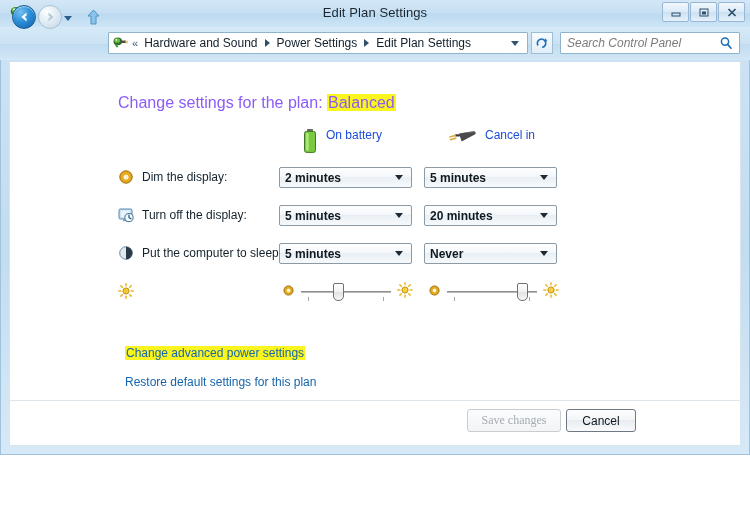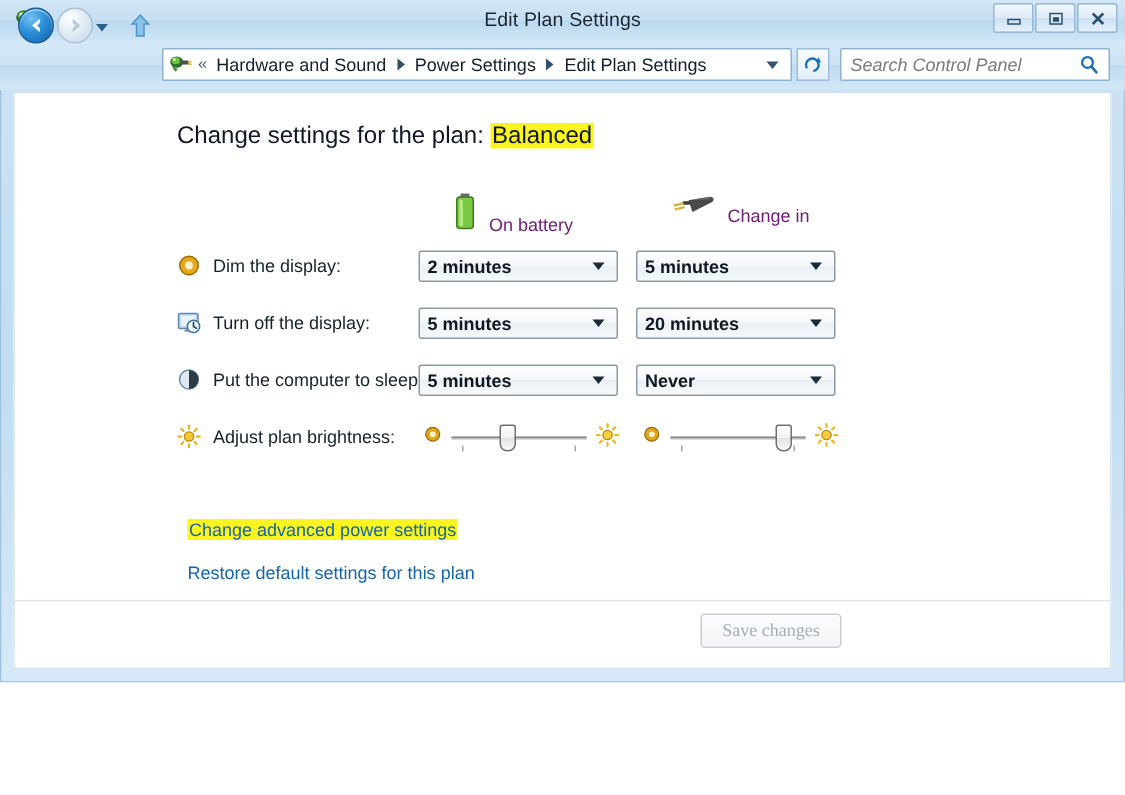--- a/index.html
+++ b/index.html
@@ -192,44 +192,44 @@
     left: 9px; top: 62px;
     width: 732px; height: 384px;
     background: #ffffff;
     border: 1px solid #d9e5ee;
     border-top: none;
     box-sizing: border-box;
     overflow: hidden;
   }
   .heading {
     position: absolute;
-    left: 108px; top: 20px;
+    left: 108px; top: 32px;
     font-size: 16px;
-    color: #0f172a;
+    color: #8b5cf6;
     white-space: nowrap;
   }
   .hl {
     background: #fbf51f;
     padding: 0 1px;
   }
   .subheading {
     position: absolute;
     left: 108px; top: 45px;
     font-size: 12px;
     color: #14222c;
     white-space: nowrap;
   }
 
   .col-head {
     position: absolute;
     top: 66px;
     display: flex;
-    align-items: flex-end;
-    font-size: 12px;
-    color: #701a75;
+    align-items: flex-start;
+    font-size: 12px;
+    color: #1d4ed8;
   }
   .col-head-battery { left: 292px; }
   .col-head-plug { left: 437px; }
   .col-head span.lbl { margin-left: 8px; white-space: nowrap; }
 
   .row {
     position: absolute;
     left: 0;
     width: 732px;
     height: 22px;
@@ -483,21 +483,21 @@
     <div class="col-head col-head-plug">
       <span>
         <svg width="30" height="20" viewBox="0 0 30 20">
           <path d="M12 5.5 L26 3.2 C28.4 2.9 29.6 5.2 27.8 6.6 L14.6 13.4 Z" fill="#4a4a4a"></path>
           <path d="M14.2 5.2 L25.6 3.4 C26.8 3.2 27.3 4.2 26.6 4.8 Z" fill="#7d7d7d" opacity=".6"></path>
           <rect x="8" y="6.2" width="5" height="2.3" rx=".8" fill="#3b3b3b"></rect>
           <path d="M2 8.4 L8.6 6.6 L8.9 8.2 L2.4 9.8 Z" fill="#d6ae3c"></path>
           <path d="M2.6 11 L9.2 9.3 L9.5 10.9 L3 12.4 Z" fill="#d6ae3c"></path>
         </svg>
       </span>
-      <span class="lbl">Change in</span>
+      <span class="lbl">Cancel in</span>
     </div>
 
     <div class="row" style="top:105px;">
       <span class="row-icon">
         <svg width="16" height="16" viewBox="0 0 16 16">
           <circle cx="8" cy="8" r="6.2" fill="#e8a81d" stroke="#9a6d08" stroke-width="1"></circle>
           <circle cx="8" cy="8" r="2.6" fill="#fbf0cf"></circle>
         </svg>
       </span>
       <span class="row-label">Dim the display:</span>
@@ -559,21 +559,20 @@
               <path d="M8 13.2 L8 15.2"></path>
             <path d="M.8 8 L2.8 8"></path>
               <path d="M13.2 8 L15.2 8"></path>
             <path d="M2.9 2.9 L4.3 4.3"></path>
               <path d="M11.7 11.7 L13.1 13.1"></path>
             <path d="M13.1 2.9 L11.7 4.3"></path>
               <path d="M4.3 11.7 L2.9 13.1"></path>
           </g>
         </svg>
       </span>
-      <span class="row-label">Adjust plan brightness:</span>
 
       <div class="slider-group s1">
         <span>
           <svg width="13" height="13" viewBox="0 0 13 13">
             <circle cx="6.5" cy="6.5" r="4.6" fill="#e0a71e" stroke="#9a6d08" stroke-width=".9"></circle>
             <circle cx="6.5" cy="6.5" r="1.9" fill="#fdf3d2"></circle>
           </svg>
         </span>
         <div class="slider-track-wrap">
           <div class="slider-track"></div>
@@ -629,15 +628,16 @@
       </div>
     </div>
 
     <a class="link link-advanced" href="#"><span class="hl">Change advanced power settings</span></a>
     <a class="link link-restore" href="#">Restore default settings for this plan</a>
   </div>
 
   <div class="divider"></div>
 
   <div class="btn btn-save">Save changes</div>
+  <div class="btn btn-cancel">Cancel</div>
 
   <div class="below-frame"></div>
 </div>
 
 </body></html>

